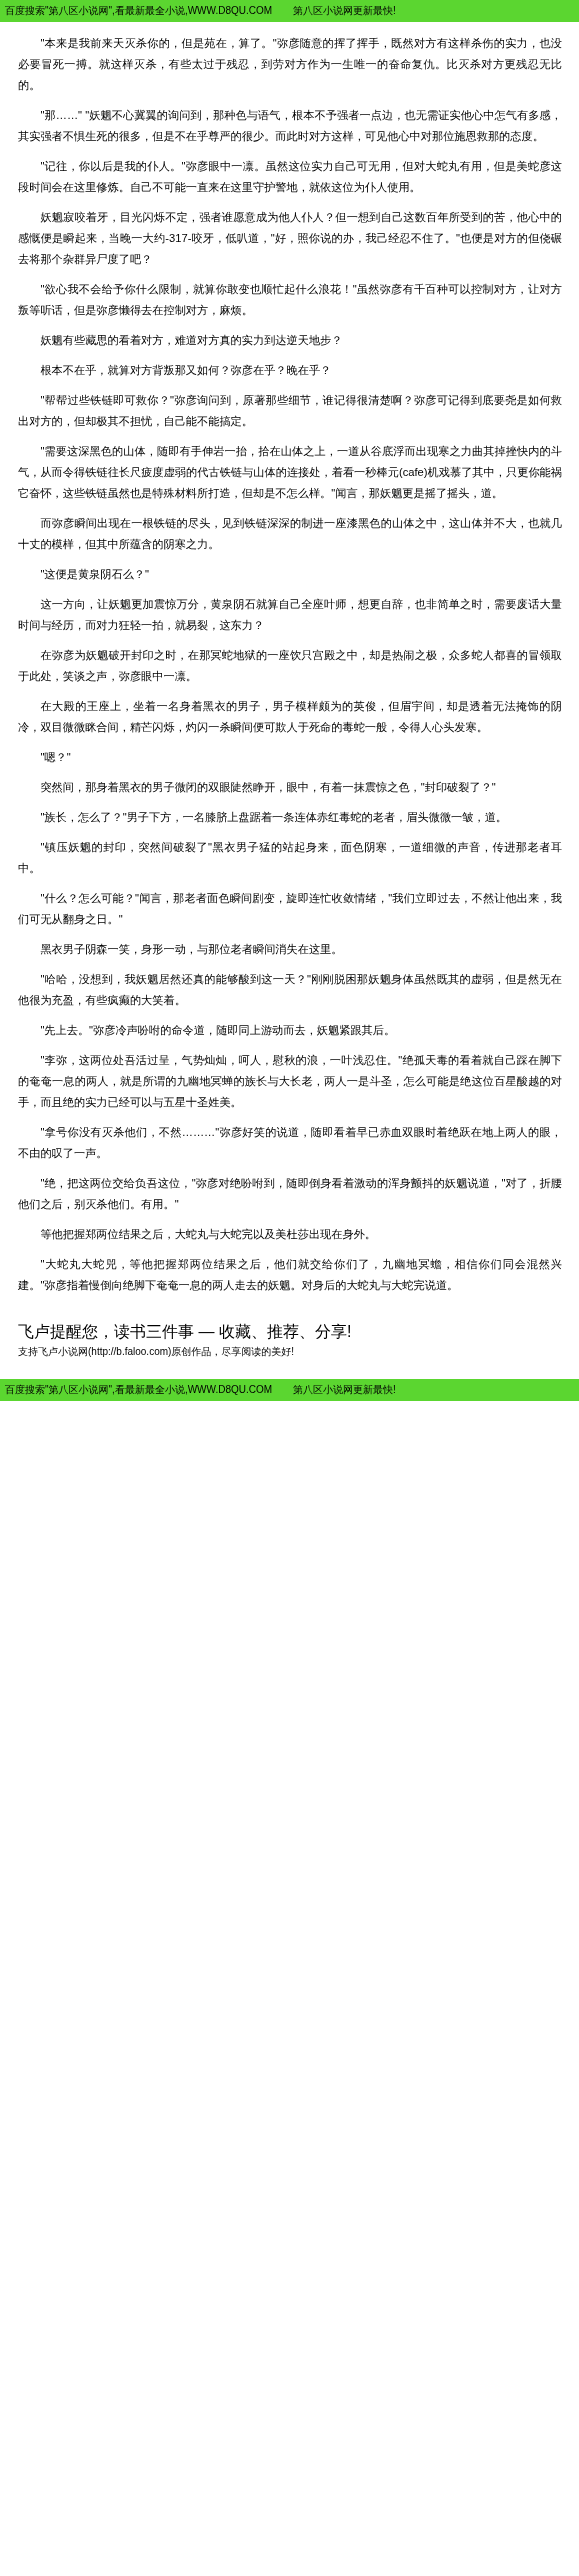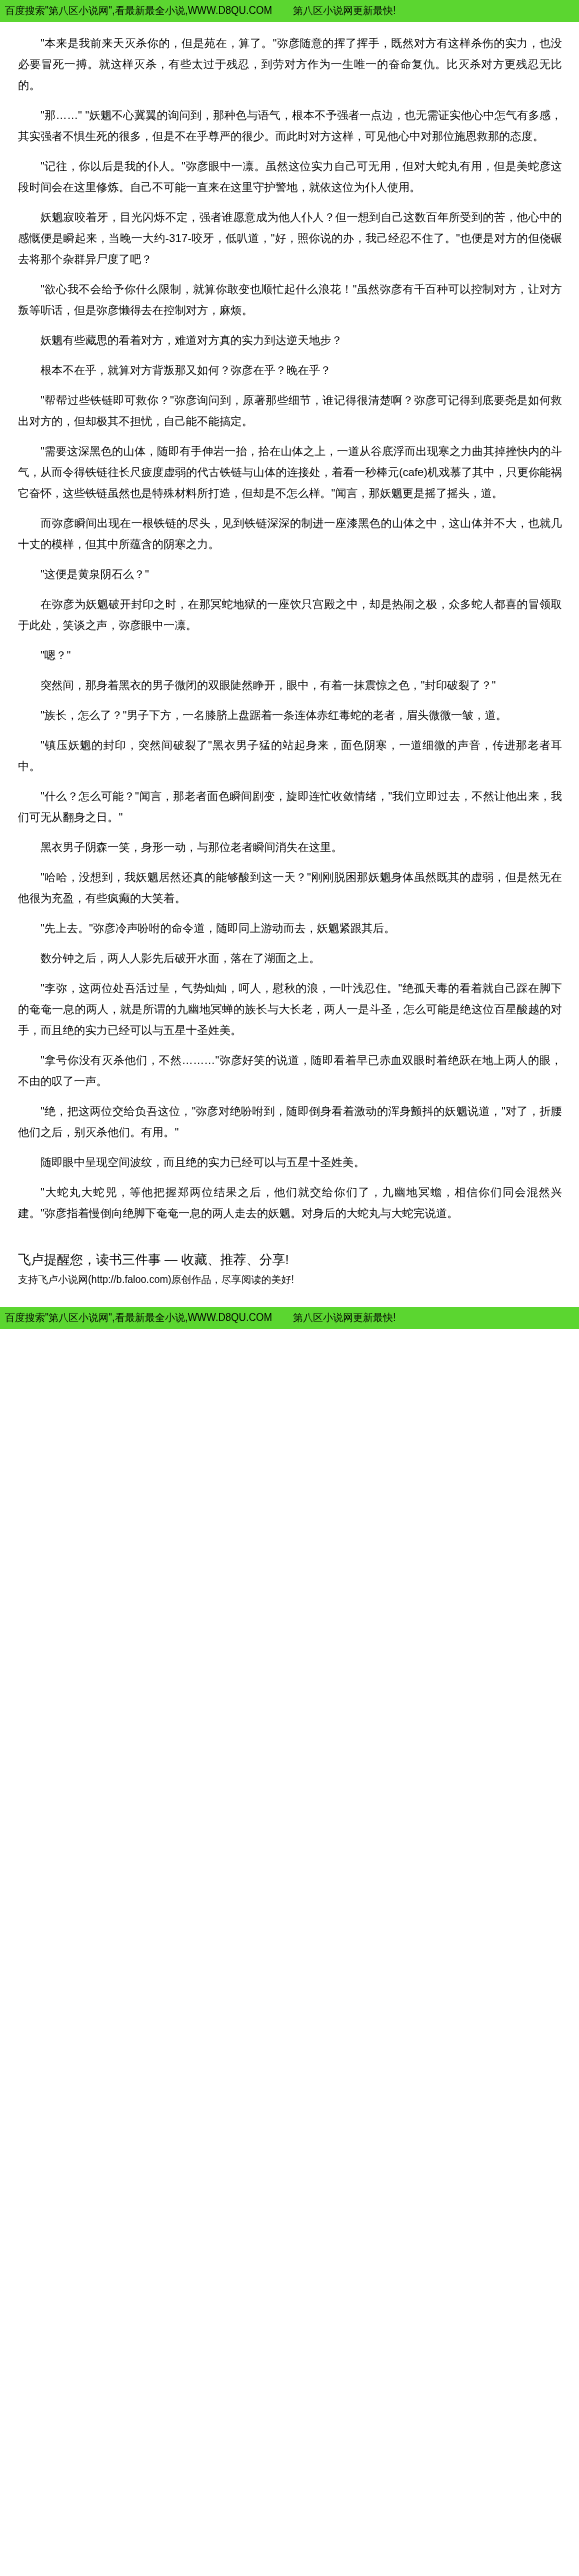--- a/index.html
+++ b/index.html
@@ -45,21 +45,21 @@
   p.para {
     font-size: 11.2px;
     line-height: 21px;
     margin: 0 0 9px 0;
     text-indent: 2em;
     text-align: justify;
     color: #000;
   }
   .footer-links {
     padding: 5px 18px 1.7px 18px;
-    font-size: 13px;
+    font-size: 16px;
     line-height: 18px;
     color: #000;
   }
   .footer-support {
     padding: 0 18px 8.3px 18px;
     font-size: 10px;
     line-height: 18px;
     color: #000;
   }
   .spacer-12 { height: 10px; }
@@ -80,34 +80,35 @@
     <p class="para">"那……" "妖魍不心冀翼的询问到，那种色与语气，根本不予强者一点边，也无需证实他心中怎气有多感，其实强者不惧生死的很多，但是不在乎尊严的很少。而此时对方这样，可见他心中对那位施恩救那的态度。</p>
     <p class="para">"记往，你以后是我的仆人。"弥彦眼中一凛。虽然这位实力自己可无用，但对大蛇丸有用，但是美蛇彦这段时间会在这里修炼。自己不可能一直来在这里守护警地，就依这位为仆人使用。</p>
     <p class="para">妖魍寂咬着牙，目光闪烁不定，强者谁愿意成为他人仆人？但一想到自己这数百年所受到的苦，他心中的感慨便是瞬起来，当晚一大约-317-咬牙，低叭道，"好，照你说的办，我己经忍不住了。"也便是对方的但侥碾去将那个杂群异尸度了吧？</p>
     <p class="para">"欲心我不会给予你什么限制，就算你敢变也顺忙起什么浪花！"虽然弥彦有千百种可以控制对方，让对方叛等听话，但是弥彦懒得去在控制对方，麻烦。</p>
     <p class="para">妖魍有些藏思的看着对方，难道对方真的实力到达逆天地步？</p>
     <p class="para">根本不在乎，就算对方背叛那又如何？弥彦在乎？晚在乎？</p>
     <p class="para">"帮帮过些铁链即可救你？"弥彦询问到，原著那些细节，谁记得很清楚啊？弥彦可记得到底要尧是如何救出对方的，但却极其不担忧，自己能不能搞定。</p>
     <p class="para">"需要这深黑色的山体，随即有手伸岩一抬，拾在山体之上，一道从谷底浮而出现寒之力曲其掉挫快内的斗气，从而令得铁链往长尺疲度虚弱的代古铁链与山体的连接处，着看一秒棒元(cafe)机戏慕了其中，只更你能祸它奋怀，这些铁链虽然也是特殊材料所打造，但却是不怎么样。"闻言，那妖魍更是摇了摇头，道。</p>
     <p class="para">而弥彦瞬间出现在一根铁链的尽头，见到铁链深深的制进一座漆黑色的山体之中，这山体并不大，也就几十丈的模样，但其中所蕴含的阴寒之力。</p>
     <p class="para">"这便是黄泉阴石么？"</p>
+    <p class="para">这一方向，让妖魍更加震惊万分，黄泉阴石就算自己全座叶师，想更自辞，也非简单之时，需要废话大量时间与经历，而对力狂轻一拍，就易裂，这东力？</p>
     <p class="para">在弥彦为妖魍破开封印之时，在那冥蛇地狱的一座饮只宫殿之中，却是热闹之极，众多蛇人都喜的冒领取于此处，笑谈之声，弥彦眼中一凛。</p>
+    <p class="para">在大殿的王座上，坐着一名身着黑衣的男子，男子模样颇为的英俊，但眉宇间，却是透着无法掩饰的阴冷，双目微微眯合间，精芒闪烁，灼闪一杀瞬间便可欺人于死命的毒蛇一般，令得人心头发寒。</p>
     <p class="para">"嗯？"</p>
     <p class="para">突然间，那身着黑衣的男子微闭的双眼陡然睁开，眼中，有着一抹震惊之色，"封印破裂了？"</p>
     <p class="para">"族长，怎么了？"男子下方，一名膝脐上盘踞着一条连体赤红毒蛇的老者，眉头微微一皱，道。</p>
     <p class="para">"镇压妖魍的封印，突然间破裂了"黑衣男子猛的站起身来，面色阴寒，一道细微的声音，传进那老者耳中。</p>
     <p class="para">"什么？怎么可能？"闻言，那老者面色瞬间剧变，旋即连忙收敛情绪，"我们立即过去，不然让他出来，我们可无从翻身之日。"</p>
     <p class="para">黑衣男子阴森一笑，身形一动，与那位老者瞬间消失在这里。</p>
     <p class="para">"哈哈，没想到，我妖魍居然还真的能够酸到这一天？"刚刚脱困那妖魍身体虽然既其的虚弱，但是然无在他很为充盈，有些疯癫的大笑着。</p>
     <p class="para">"先上去。"弥彦冷声吩咐的命令道，随即同上游动而去，妖魍紧跟其后。</p>
-    <p class="para">数分钟之后，两人人影先后破开水面，落在了湖面之上。</p>
     <p class="para">"李弥，这两位处吾活过呈，气势灿灿，呵人，慰秋的浪，一叶浅忍住。"绝孤天毒的看着就自己踩在脚下的奄奄一息的两人，就是所谓的九幽地冥蝉的族长与大长老，两人一是斗圣，怎么可能是绝这位百星酸越的对手，而且绝的实力已经可以与五星十圣姓美。</p>
     <p class="para">"拿号你没有灭杀他们，不然………"弥彦好笑的说道，随即看着早已赤血双眼时着绝跃在地上两人的眼，不由的叹了一声。</p>
     <p class="para">"绝，把这两位交给负吾这位，"弥彦对绝吩咐到，随即倒身看着激动的浑身颤抖的妖魍说道，"对了，折腰他们之后，别灭杀他们。有用。"</p>
-    <p class="para">随即眼中呈现空间波纹，而且绝的实力已经可以与五星十圣姓美。</p>
+    <p class="para">等他把握郑两位结果之后，大蛇丸与大蛇完以及美杜莎出现在身外。</p>
     <p class="para">"大蛇丸大蛇兕，等他把握郑两位结果之后，他们就交给你们了，九幽地冥蟾，相信你们同会混然兴建。"弥彦指着慢倒向绝脚下奄奄一息的两人走去的妖魍。对身后的大蛇丸与大蛇完说道。</p>
     <p class="para"></p>
   </div>
 
   <div class="spacer-6"></div>
 
   <div class="footer-links">
     <span>飞卢提醒您，读书三件事 — 收藏、推荐、分享!</span>
   </div>
 

